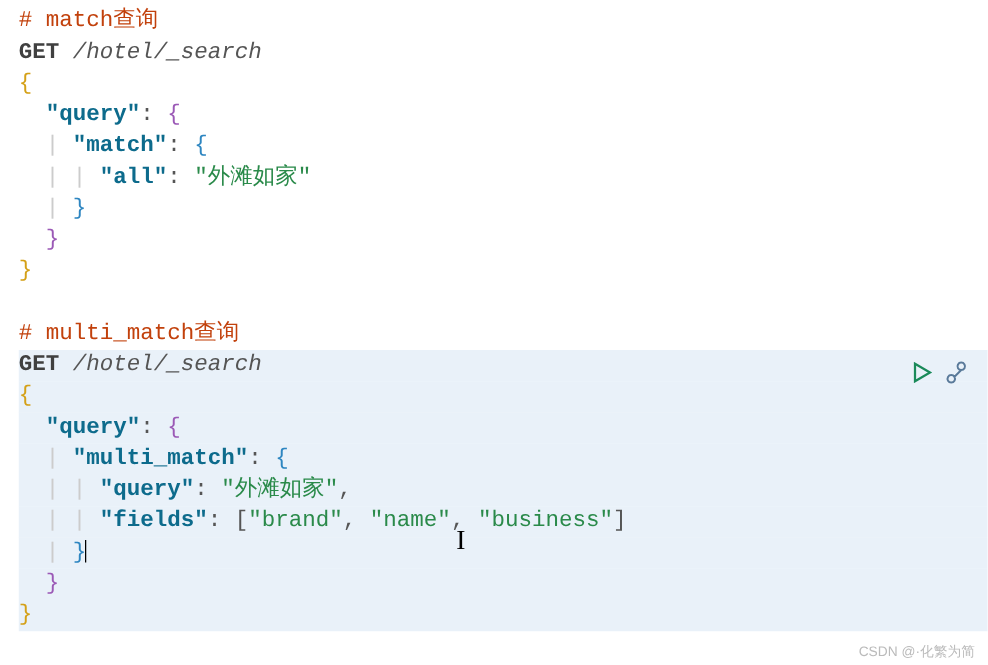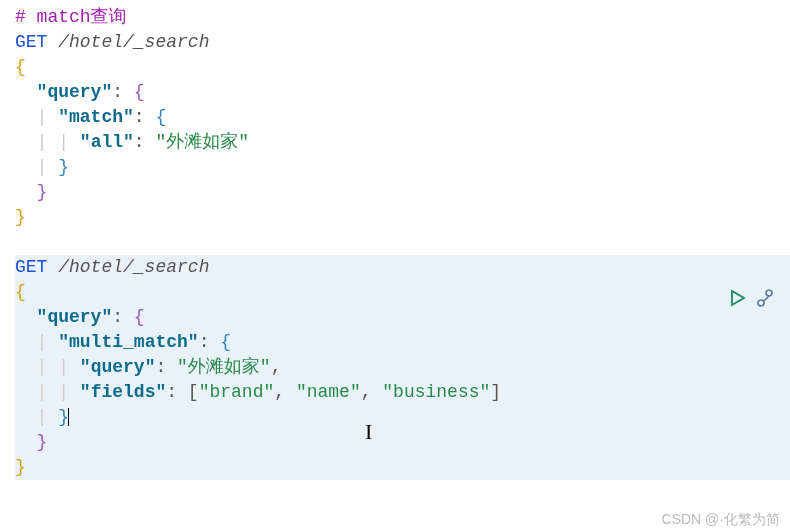--- a/index.html
+++ b/index.html
@@ -20,22 +20,22 @@
       position: relative;
     }
     .line {
       white-space: pre;
       position: relative;
       padding-left: 0;
     }
     .highlighted {
       background: rgba(200, 220, 240, 0.4);
     }
-    .comment { color: #a21caf; }
-    .method { color: #1d4ed8; font-weight: normal; }
+    .comment { color: #c2410c; }
+    .method { color: #404040; font-weight: bold; }
     .path { color: #555; font-style: italic; }
     .key { color: #0d6b8c; font-weight: bold; }
     .string { color: #2a8a4a; }
     .punct { color: #555; }
     .bracket1 { color: #d4a017; }
     .bracket2 { color: #9b59b6; }
     .bracket3 { color: #2e86c1; }
     .guide { color: #ccc; }
     .action-icons {
       position: absolute;
@@ -55,21 +55,21 @@
     .cursor-mark {
       position: absolute;
       font-family: serif;
       color: #000;
       pointer-events: none;
     }
     .watermark {
       position: absolute;
       bottom: 3px;
       right: 10px;
-      font-size: 14px;
+      font-size: 11px;
       color: #bbb;
       font-family: sans-serif;
     }
     .caret {
       display: inline-block;
       width: 1px;
       height: 18px;
       background: #000;
       vertical-align: middle;
       margin-left: -1px;
@@ -82,20 +82,21 @@
   <div class="line"><span class="comment"># match查询</span></div>
   <div class="line"><span class="method">GET</span><span class="path"> /hotel/_search</span></div>
   <div class="line"><span class="bracket1">{</span></div>
   <div class="line">  <span class="key">"query"</span><span class="punct">: </span><span class="bracket2">{</span></div>
   <div class="line">  <span class="guide">| </span><span class="key">"match"</span><span class="punct">: </span><span class="bracket3">{</span></div>
   <div class="line">  <span class="guide">| | </span><span class="key">"all"</span><span class="punct">: </span><span class="string">"外滩如家"</span></div>
   <div class="line">  <span class="guide">| </span><span class="bracket3">}</span></div>
   <div class="line">  <span class="bracket2">}</span></div>
   <div class="line"><span class="bracket1">}</span></div>
   <div class="line">&nbsp;</div>
+  <div class="line"><span class="comment"># multi_match查询</span></div>
   <div class="line highlighted"><span class="method">GET</span><span class="path"> /hotel/_search</span></div>
   <div class="line highlighted"><span class="bracket1">{</span></div>
   <div class="line highlighted">  <span class="key">"query"</span><span class="punct">: </span><span class="bracket2">{</span></div>
   <div class="line highlighted">  <span class="guide">| </span><span class="key">"multi_match"</span><span class="punct">: </span><span class="bracket3">{</span></div>
   <div class="line highlighted">  <span class="guide">| | </span><span class="key">"query"</span><span class="punct">: </span><span class="string">"外滩如家"</span><span class="punct">,</span></div>
   <div class="line highlighted">  <span class="guide">| | </span><span class="key">"fields"</span><span class="punct">: [</span><span class="string">"brand"</span><span class="punct">, </span><span class="string">"name"</span><span class="punct">, </span><span class="string">"business"</span><span class="punct">]</span></div>
   <div class="line highlighted">  <span class="guide">| </span><span class="bracket3">}</span><span class="caret"></span></div>
   <div class="line highlighted">  <span class="bracket2">}</span></div>
   <div class="line highlighted"><span class="bracket1">}</span></div>
 </div>

